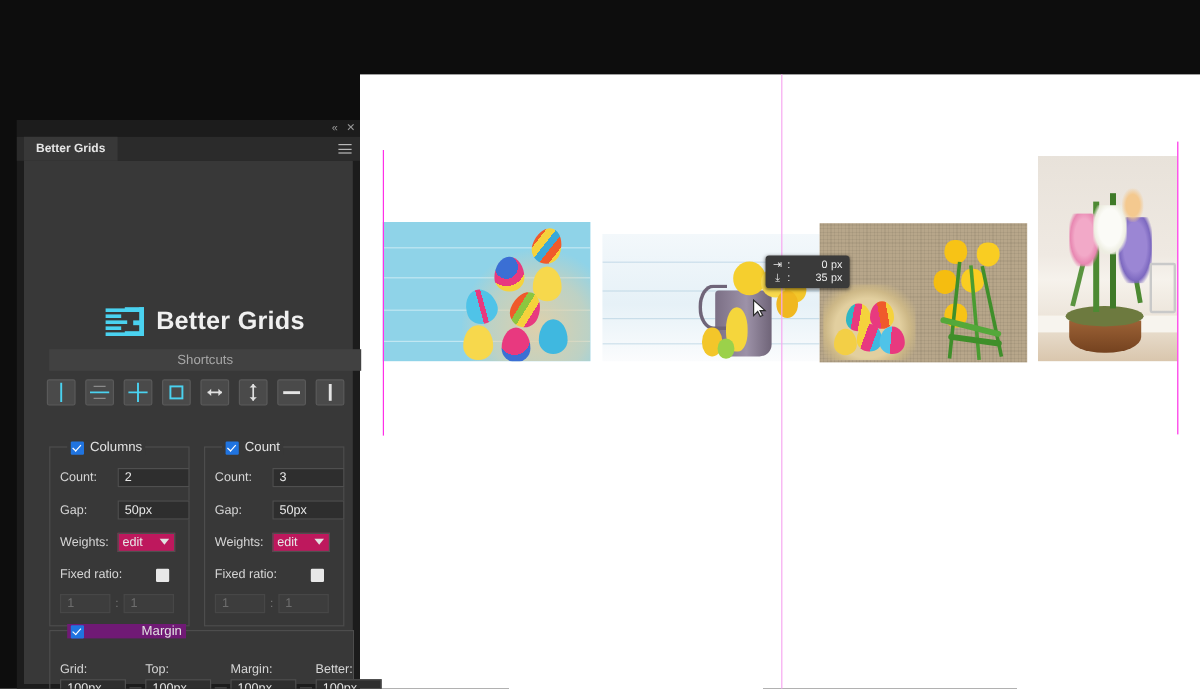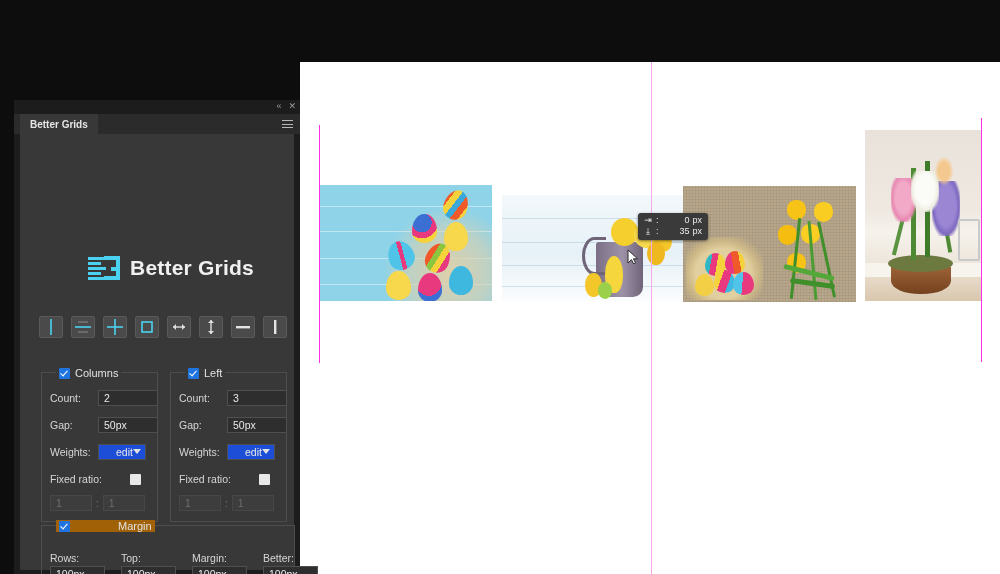--- a/index.html
+++ b/index.html
@@ -131,23 +131,23 @@
   .grp-label{color:#e2e2e2;font-size:11px;}
 
   .fld-row{position:absolute;left:8px;width:110px;height:18px;display:flex;align-items:center;}
   .fld-label{color:#d6d6d6;font-size:10.5px;width:48px;}
   .fld-input{
     width:60px;height:16px;background:#2e2e2e;border:1px solid #4f4f4f;
     color:#e8e8e8;font-size:10.5px;box-sizing:border-box;
     display:flex;align-items:center;padding-left:5px;cursor:text;
   }
   .sel{
-    width:48px;height:16px;background:#1d4ed8;border:1px solid #4f4f4f;
+    width:48px;height:16px;background:#be185d;border:1px solid #4f4f4f;
     color:#e8e8e8;font-size:10.5px;box-sizing:border-box;
-    display:flex;align-items:center;padding-left:17px;position:relative;cursor:pointer;
+    display:flex;align-items:center;padding-left:3px;position:relative;cursor:pointer;
   }
   .sel .caret{position:absolute;right:4px;top:4px;width:0;height:0;
     border-left:4px solid transparent;border-right:4px solid transparent;border-top:5px solid #e2e2e2;}
 
   .ratio-row{position:absolute;left:8px;display:flex;align-items:center;gap:4px;}
   .ratio-in{width:42px;height:16px;background:#3d3d3d;border:1px solid #474747;
     color:#6e6e6e;font-size:10.5px;box-sizing:border-box;display:flex;align-items:center;padding-left:5px;}
   .ratio-colon{color:#777;font-size:10px;}
 
   .margin-box{
@@ -289,20 +289,21 @@
         <div class="bar" style="top:6px;width:13px;"></div>
         <div class="bar" style="top:11px;width:18px;"></div>
         <div class="bar" style="top:16px;width:13px;"></div>
         <div class="bar" style="top:21px;width:18px;"></div>
         <div class="gbox"></div>
         <div class="gtongue"></div>
       </div>
       <span class="logo-text">Better Grids</span>
     </div>
 
+    <div class="sec-head sec-shortcuts" style="left:27px;top:191px;">Shortcuts</div>
 
     <div class="shortcut-row">
       <div class="sc-btn">
         <svg width="22" height="20">
             <line x1="11" y1="2" x2="11" y2="18" stroke="#4ad2f0" stroke-width="1.6"></line>
           </svg>
       </div>
       <div class="sc-btn">
         <svg width="22" height="20">
             <line x1="3" y1="10" x2="19" y2="10" stroke="#4ad2f0" stroke-width="1.6"></line>
@@ -375,21 +376,21 @@
       <div class="ratio-row" style="top:122px;">
         <span class="ratio-in">1</span>
         <span class="ratio-colon">:</span>
         <span class="ratio-in">1</span>
       </div>
     </div>
 
     <div class="grp right">
       <div class="grp-head" style="top:-6px;left:14px;background:#383838;padding:0 3px;">
         <span class="chk"></span>
-        <span class="grp-label">Left</span>
+        <span class="grp-label">Count</span>
       </div>
       <div class="fld-row" style="top:16px;">
         <span class="fld-label">Count:</span>
         <span class="fld-input">3</span>
       </div>
       <div class="fld-row" style="top:43px;">
         <span class="fld-label">Gap:</span>
         <span class="fld-input">50px</span>
       </div>
       <div class="fld-row" style="top:70px;">
@@ -404,27 +405,27 @@
         <span class="chk off"></span>
       </div>
       <div class="ratio-row" style="top:122px;">
         <span class="ratio-in">1</span>
         <span class="ratio-colon">:</span>
         <span class="ratio-in">1</span>
       </div>
     </div>
 
     <div class="margin-box">
-      <div class="grp-head" style="position:absolute;top:-6px;left:14px;background:#a16207;padding:0 3px;gap:48px;">
+      <div class="grp-head" style="position:absolute;top:-6px;left:14px;background:#701a75;padding:0 3px;gap:48px;">
         <span class="chk"></span>
         <span class="grp-label">Margin</span>
       </div>
       <div class="mg-fields">
         <div class="mg-col">
-          <span class="mg-label">Rows:</span>
+          <span class="mg-label">Grid:</span>
           <span class="mg-in">100px</span>
         </div>
         <span class="mg-dash">—</span>
         <div class="mg-col">
           <span class="mg-label">Top:</span>
           <span class="mg-in">100px</span>
         </div>
         <span class="mg-dash">—</span>
         <div class="mg-col">
           <span class="mg-label">Margin:</span>

